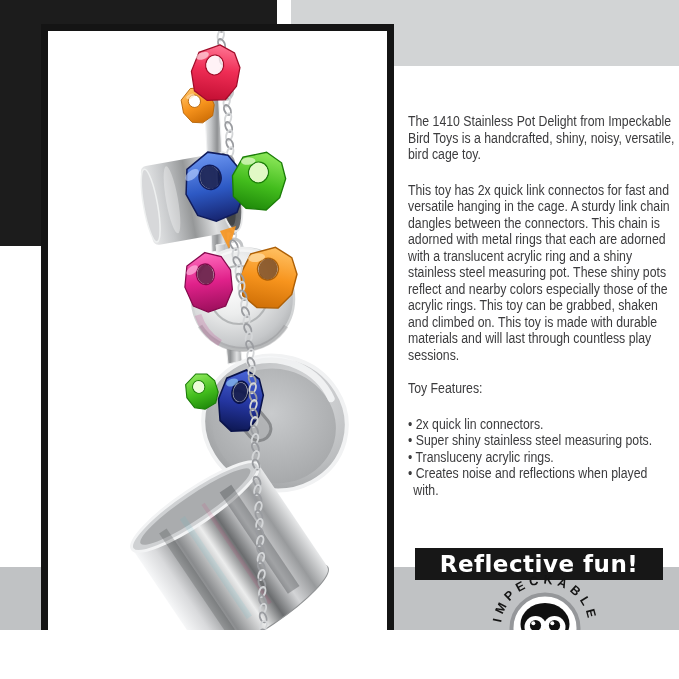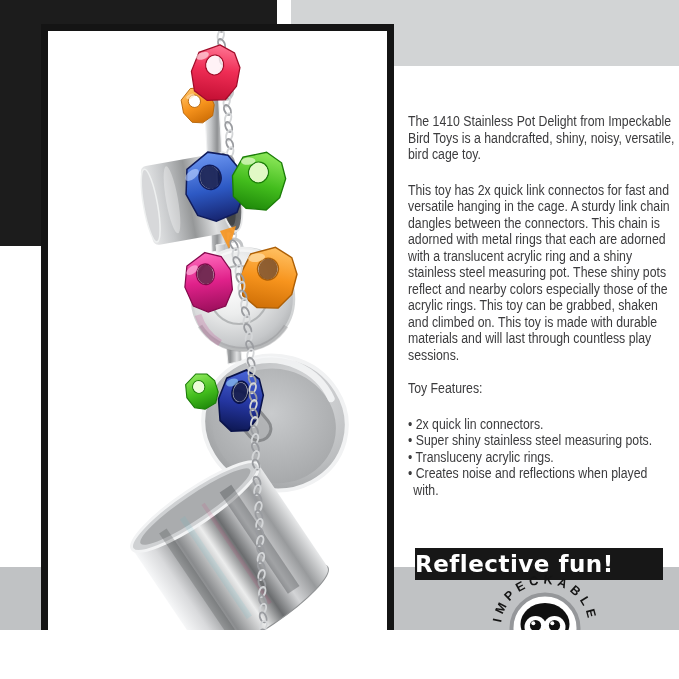--- a/index.html
+++ b/index.html
@@ -17,21 +17,21 @@
   
   .desc{position:absolute;left:408px;top:113px;width:304px;
         transform:scaleX(.878);transform-origin:left top;
         color:#3b3b3d;font-size:14px;line-height:16.5px;}
   .desc p{margin:0 0 19px 0;}
   .desc p.p2{margin-bottom:17px;}
   .features-title{margin:0;}
   .feature{padding-left:6px;text-indent:-6px;}
   
   .banner{position:absolute;left:415px;top:548px;width:248px;height:32px;background:#171717;
-          display:flex;align-items:center;}
+          display:flex;align-items:center;justify-content:center;}
   .banner span{color:#ffffff;font-family:"DejaVu Sans",sans-serif;font-weight:bold;
                font-size:23px;letter-spacing:.5px;}
   
   .logo{position:absolute;left:486px;top:569px;width:118px;height:112px;}
   .logo text{font-family:"Liberation Sans",sans-serif;font-weight:bold;fill:#141414;}
   .arc-top-text{font-size:12.5px;letter-spacing:4.5px;}
   .arc-bottom-text{font-size:12.5px;letter-spacing:1.5px;}
 </style>
 </head>
 <body>

